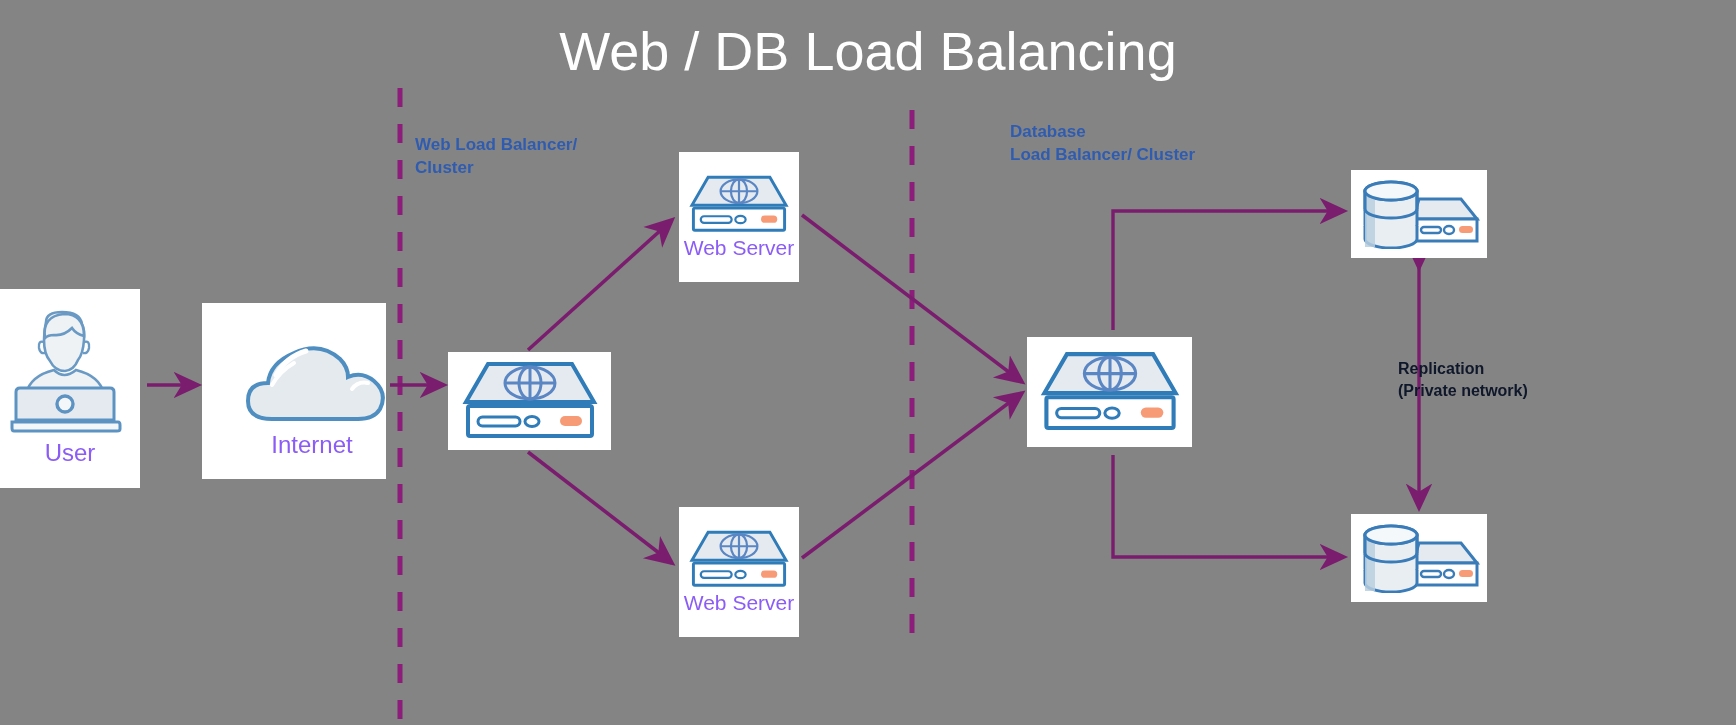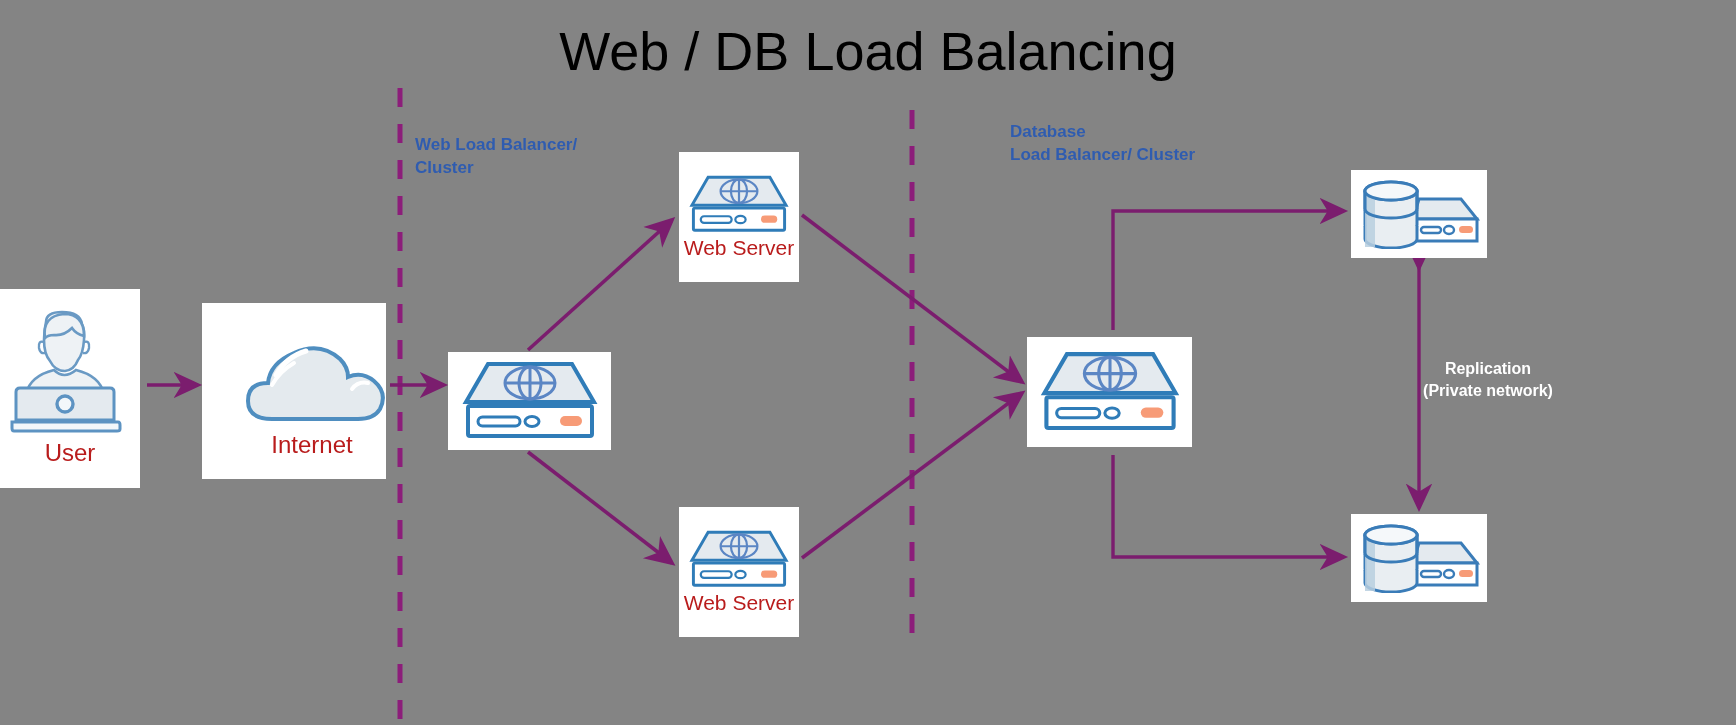--- a/index.html
+++ b/index.html
@@ -10,57 +10,57 @@
     overflow:hidden;
     position:relative;
   }
   #stage{position:absolute;inset:0;}
   .svg-layer{position:absolute;left:0;top:0;width:1736px;height:725px;pointer-events:none;}
 
   
   #title{
     position:absolute;left:0;top:20px;width:1736px;
     text-align:center;
-    color:#000000;
+    color:#ffffff;
     font-size:54px;
     font-weight:400;
     letter-spacing:0px;
     white-space:nowrap;
   }
 
   
   .zone-caption{
     position:absolute;
     color:#2f5cb0;
     font-size:17px;
     font-weight:bold;
     line-height:23px;
     white-space:pre-line;
   }
   #cap-web{left:415px;top:133px;}
   #cap-db{left:1010px;top:120px;}
 
   #cap-repl{
     position:absolute;left:1398px;top:358px;width:180px;
-    color:#ffffff;font-size:16px;font-weight:bold;line-height:22px;
-    text-align:center;white-space:pre-line;
+    color:#0f172a;font-size:16px;font-weight:bold;line-height:22px;
+    text-align:left;white-space:pre-line;
   }
 
   
   .node{
     position:absolute;
     background:#ffffff;
     display:flex;
     flex-direction:column;
     align-items:center;
     justify-content:center;
     box-sizing:border-box;
   }
   .node .caption{
-    color:#b91c1c;
+    color:#8b5cf6;
     font-size:24px;
     font-weight:400;
     margin-top:4px;
     white-space:nowrap;
   }
   .node .caption.sm{font-size:21px;}
 
   #node-user{left:0px;top:289px;width:140px;height:199px;}
   #node-internet{left:202px;top:303px;width:184px;height:176px;padding-left:36px;}
   #node-weblb{left:448px;top:352px;width:163px;height:98px;}

